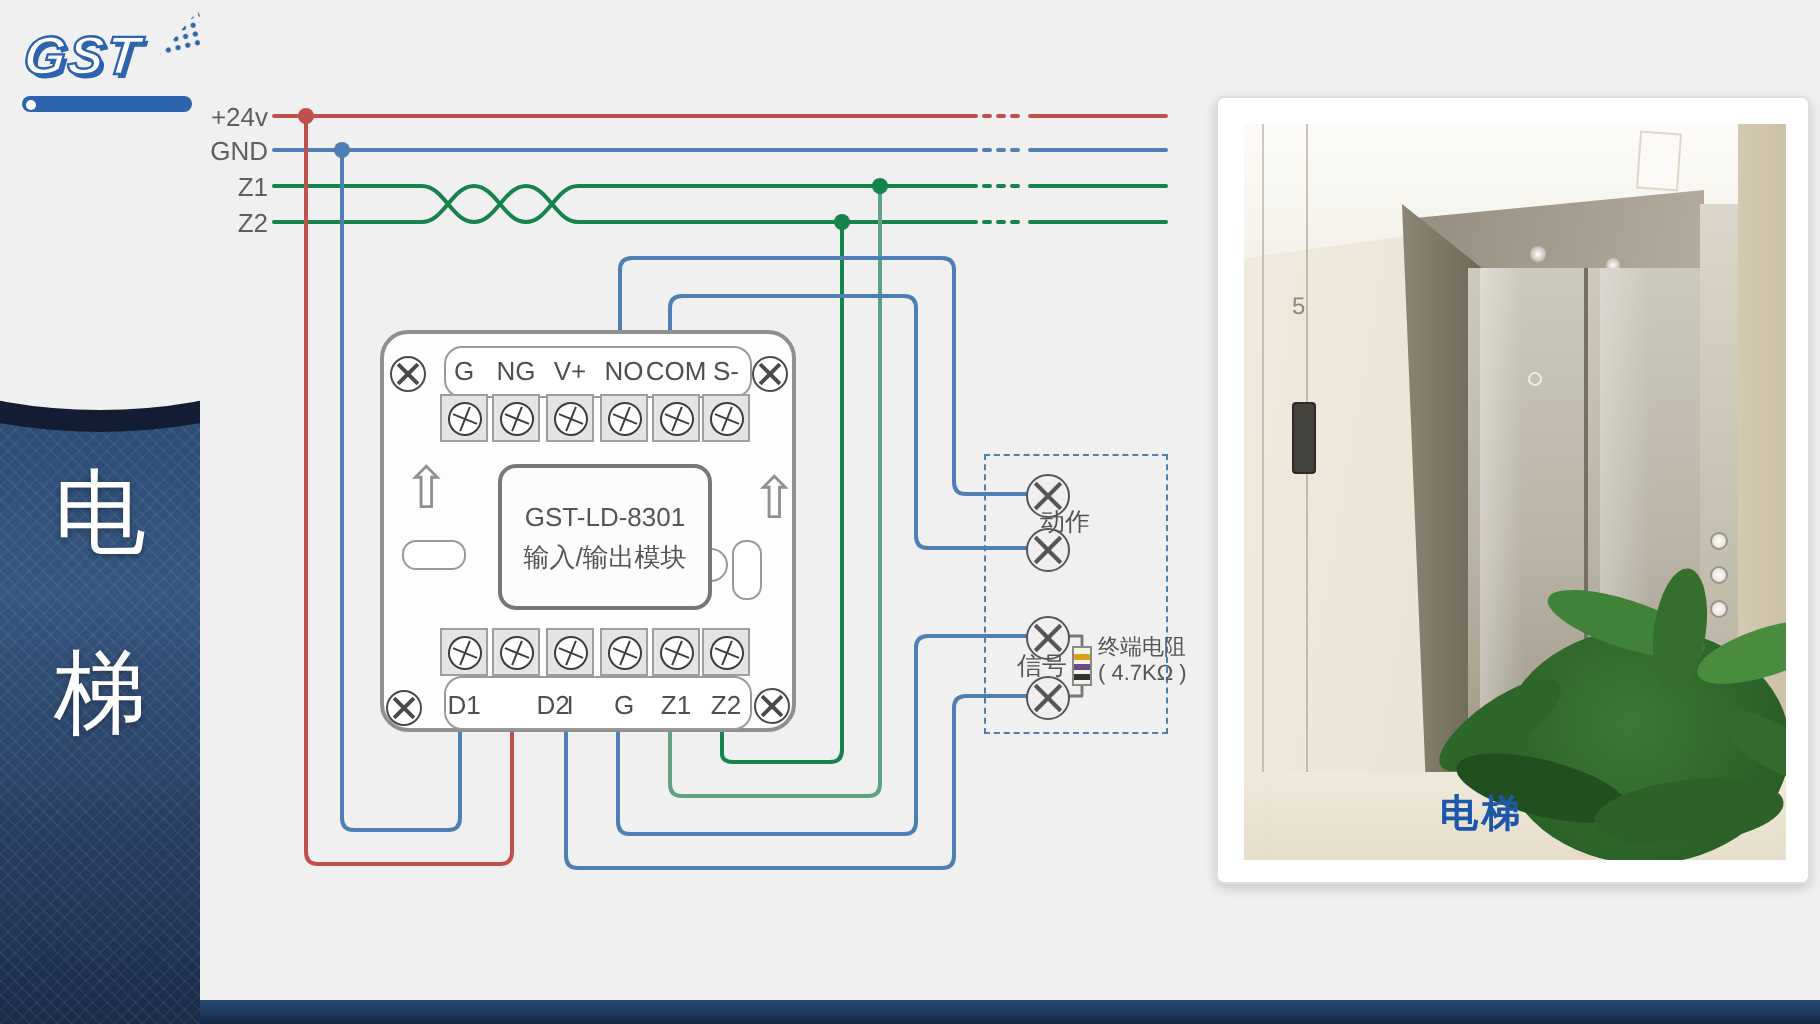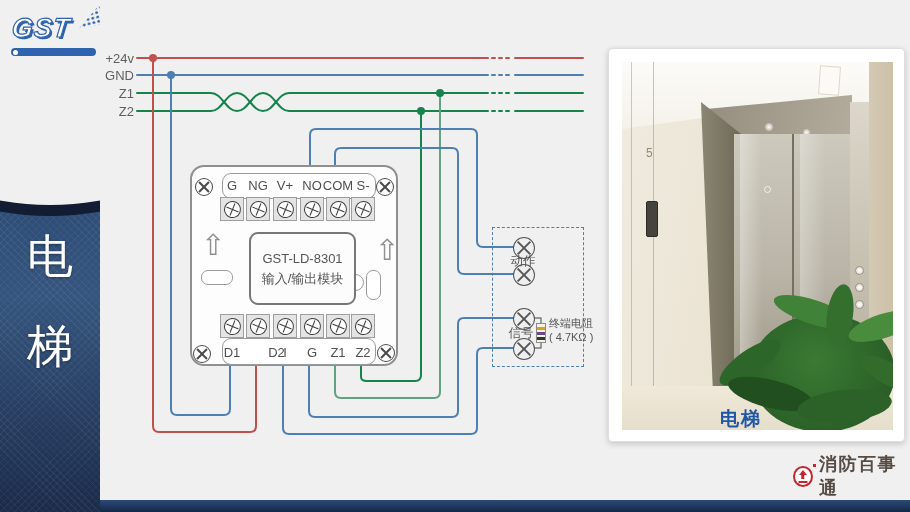--- a/index.html
+++ b/index.html
@@ -79,21 +79,21 @@
       border:1px solid #8a8a8a;box-sizing:border-box;}
   #resistor-body i{position:absolute;left:0;right:0;display:block;}
   .rlabel{position:absolute;font-size:11px;color:#555;white-space:nowrap;}
 
   
   #photo-card{left:608px;top:48px;width:297px;height:394px;background:#fff;border-radius:4px;
       border:1px solid #dedede;box-shadow:0 2px 6px rgba(0,0,0,.18);box-sizing:border-box;}
   #photo{left:13px;top:13px;width:271px;height:368px;overflow:hidden;
       background:linear-gradient(100deg,#f0ebdf 0%,#e9e2d1 55%,#e0d7c2 100%);}
   .leaf{position:absolute;border-radius:50%;}
-  #ph-caption{font-size:19px;font-weight:bold;color:#1d57a8;letter-spacing:2px;margin-top:12px;}
+  #ph-caption{font-size:19px;font-weight:bold;color:#1d57a8;letter-spacing:2px;}
 
   
   #credits{left:110px;top:461px;font-size:17px;color:#9b9b9b;letter-spacing:1px;}
   #brand{left:793px;top:463px;height:26px;display:flex;align-items:center;}
   #brand-icon{position:relative;width:21px;height:21px;border:2.6px solid #c4262d;
       border-radius:50%;background:#fff;box-sizing:border-box;}
   #brand-icon .arrow{position:absolute;left:50%;top:2px;transform:translateX(-50%);
       width:0;height:0;border-left:4.5px solid transparent;border-right:4.5px solid transparent;
       border-bottom:5px solid #c4262d;}
   #brand-icon .stem{position:absolute;left:50%;top:6.5px;transform:translateX(-50%);
@@ -212,21 +212,21 @@
     <span class="tlabel" style="left:66px;top:178px;padding-left:37px;">D2</span>
     <span class="tlabel" style="left:93px;top:178px;">I</span>
     <span class="tlabel" style="left:120px;top:178px;">G</span>
     <span class="tlabel" style="left:146px;top:178px;">Z1</span>
     <span class="tlabel" style="left:171px;top:178px;">Z2</span>
   </div>
 
   <div id="junction-box" class="abs"></div>
   <span class="jscrew abs" style="left:513px;top:237px;"></span>
   <span class="jscrew abs" style="left:513px;top:264px;"></span>
-  <span class="jlabel abs" style="left:501px;top:253px;">动作</span>
+  <span class="jlabel abs" style="left:501px;top:253px;text-align:right;">动作</span>
   <span class="jscrew abs" style="left:513px;top:308px;"></span>
   <span class="jscrew abs" style="left:513px;top:338px;"></span>
   <span class="jlabel abs" style="left:499px;top:325px;">信号</span>
   <div id="resistor-body" class="abs">
     <i style="top:3px;height:3px;background:#d9a21d;"></i>
     <i style="top:8px;height:3px;background:#6a4a8a;"></i>
     <i style="top:13px;height:2.5px;background:#333;"></i>
   </div>
   <span class="rlabel abs" style="left:549px;top:316px;">终端电阻</span>
   <span class="rlabel abs" style="left:549px;top:331px;text-align:right;">( 4.7KΩ )</span>
@@ -276,29 +276,20 @@
       <div class="leaf" style="left:205px;top:222px;width:26px;height:62px;background:#356f2e;transform:rotate(8deg);"></div>
       <div class="leaf" style="left:225px;top:252px;width:72px;height:24px;background:#4a8c3e;transform:rotate(-18deg);"></div>
       <div class="leaf" style="left:105px;top:318px;width:88px;height:28px;background:#224f20;transform:rotate(14deg);"></div>
       <div class="leaf" style="left:175px;top:328px;width:95px;height:32px;background:#2c6128;transform:rotate(-6deg);"></div>
       <div class="leaf" style="left:235px;top:300px;width:60px;height:22px;background:#336b2d;transform:rotate(30deg);"></div>
 
       <span id="ph-caption" class="abs" style="left:98px;top:332px;">电梯</span>
     </div>
   </div>
 
-  <div id="brand" class="abs">
-    <span id="brand-icon">
-      <i class="arrow"></i>
-        <i class="stem"></i>
-        <i class="base"></i>
-        <i class="tm"></i>
-    </span>
-    <span id="brand-text">消防百事通</span>
-  </div>
   <div id="bottom-bar" class="abs"></div>
 
   <div id="sidebar" class="abs">
     <div class="white-curve abs"></div>
     <div id="gst-logo" class="abs">
       <span id="gst-text" class="abs">GST</span>
       <span id="gst-dots" class="abs"></span>
       <span id="gst-bar" class="abs"></span>
     </div>
     <div id="side-title" class="abs">电

